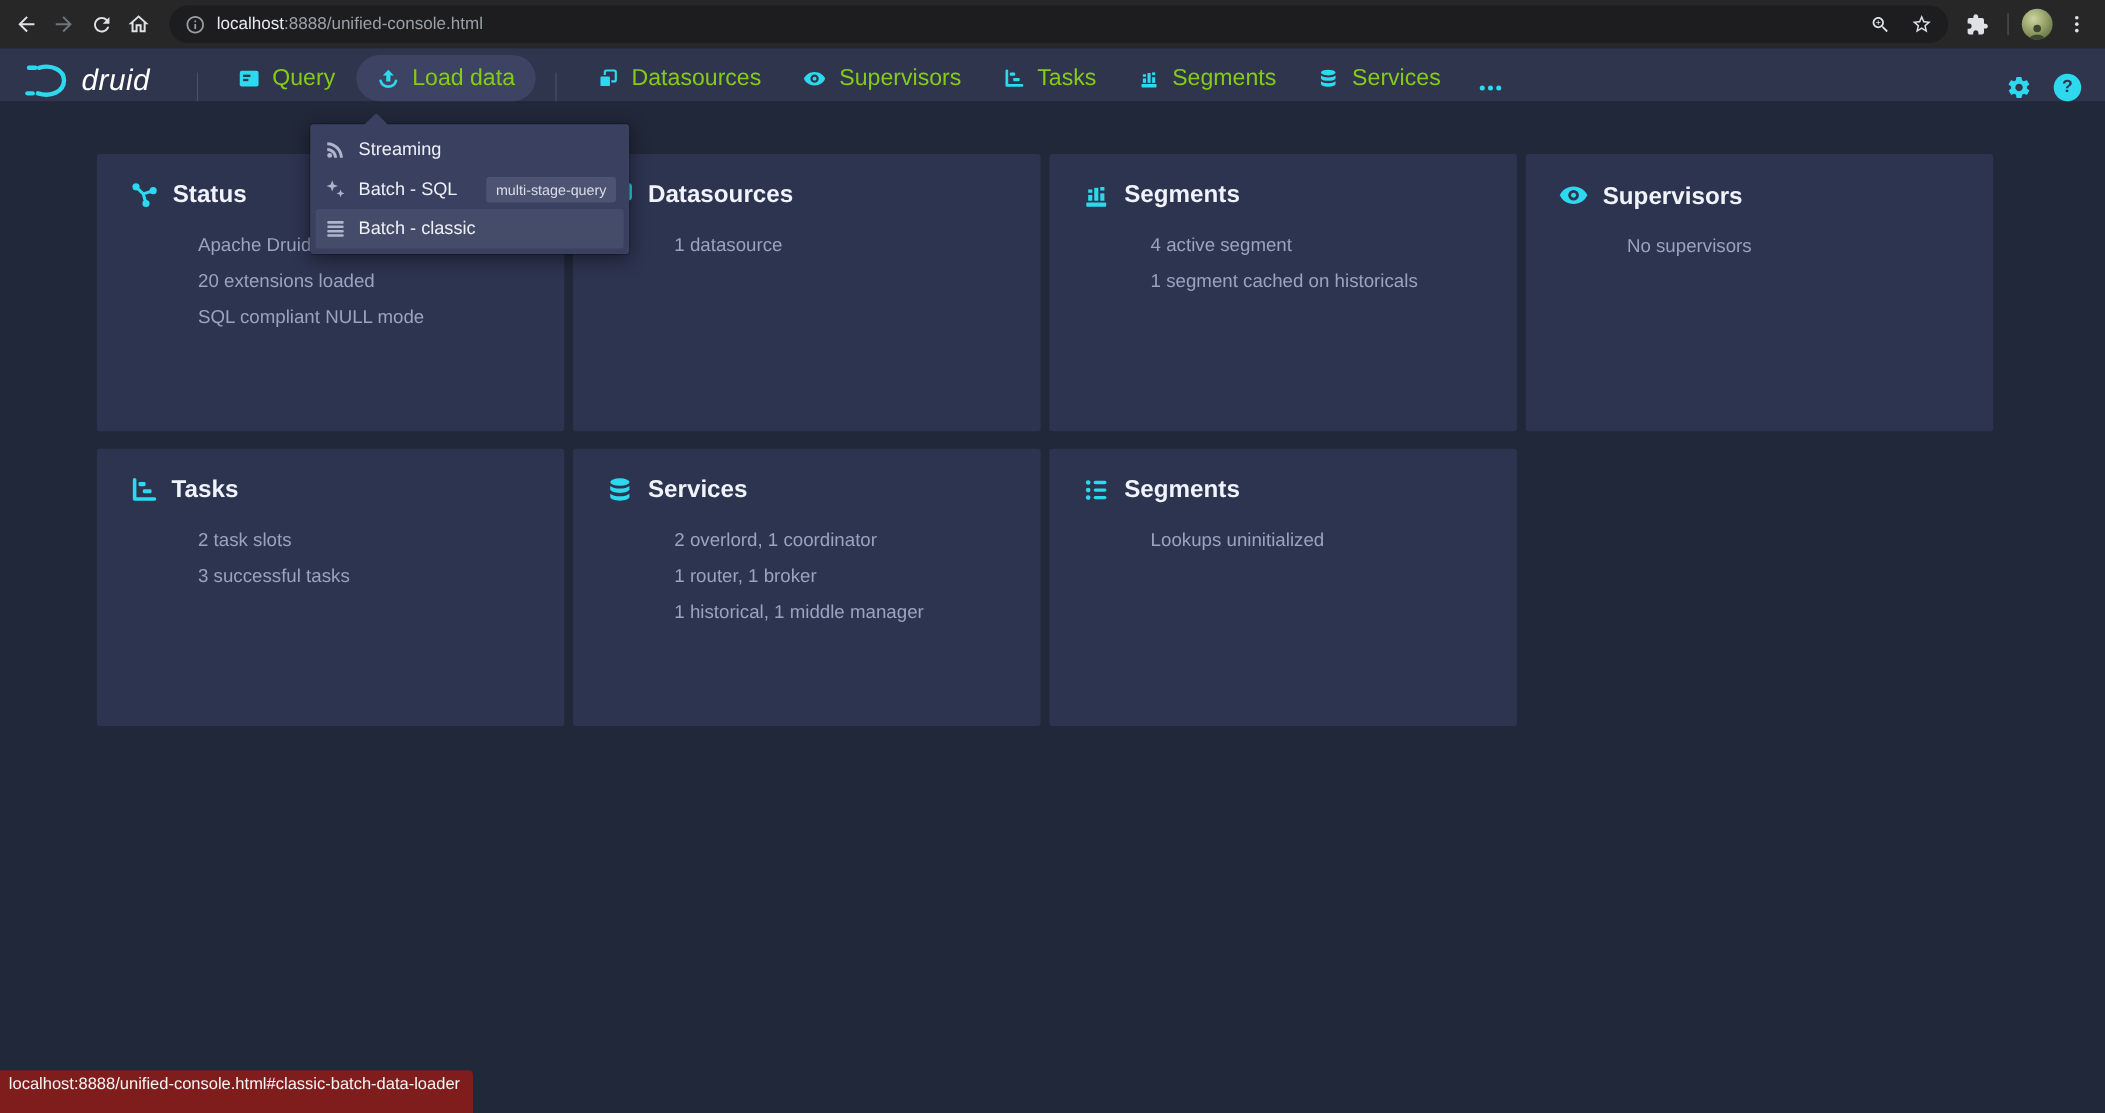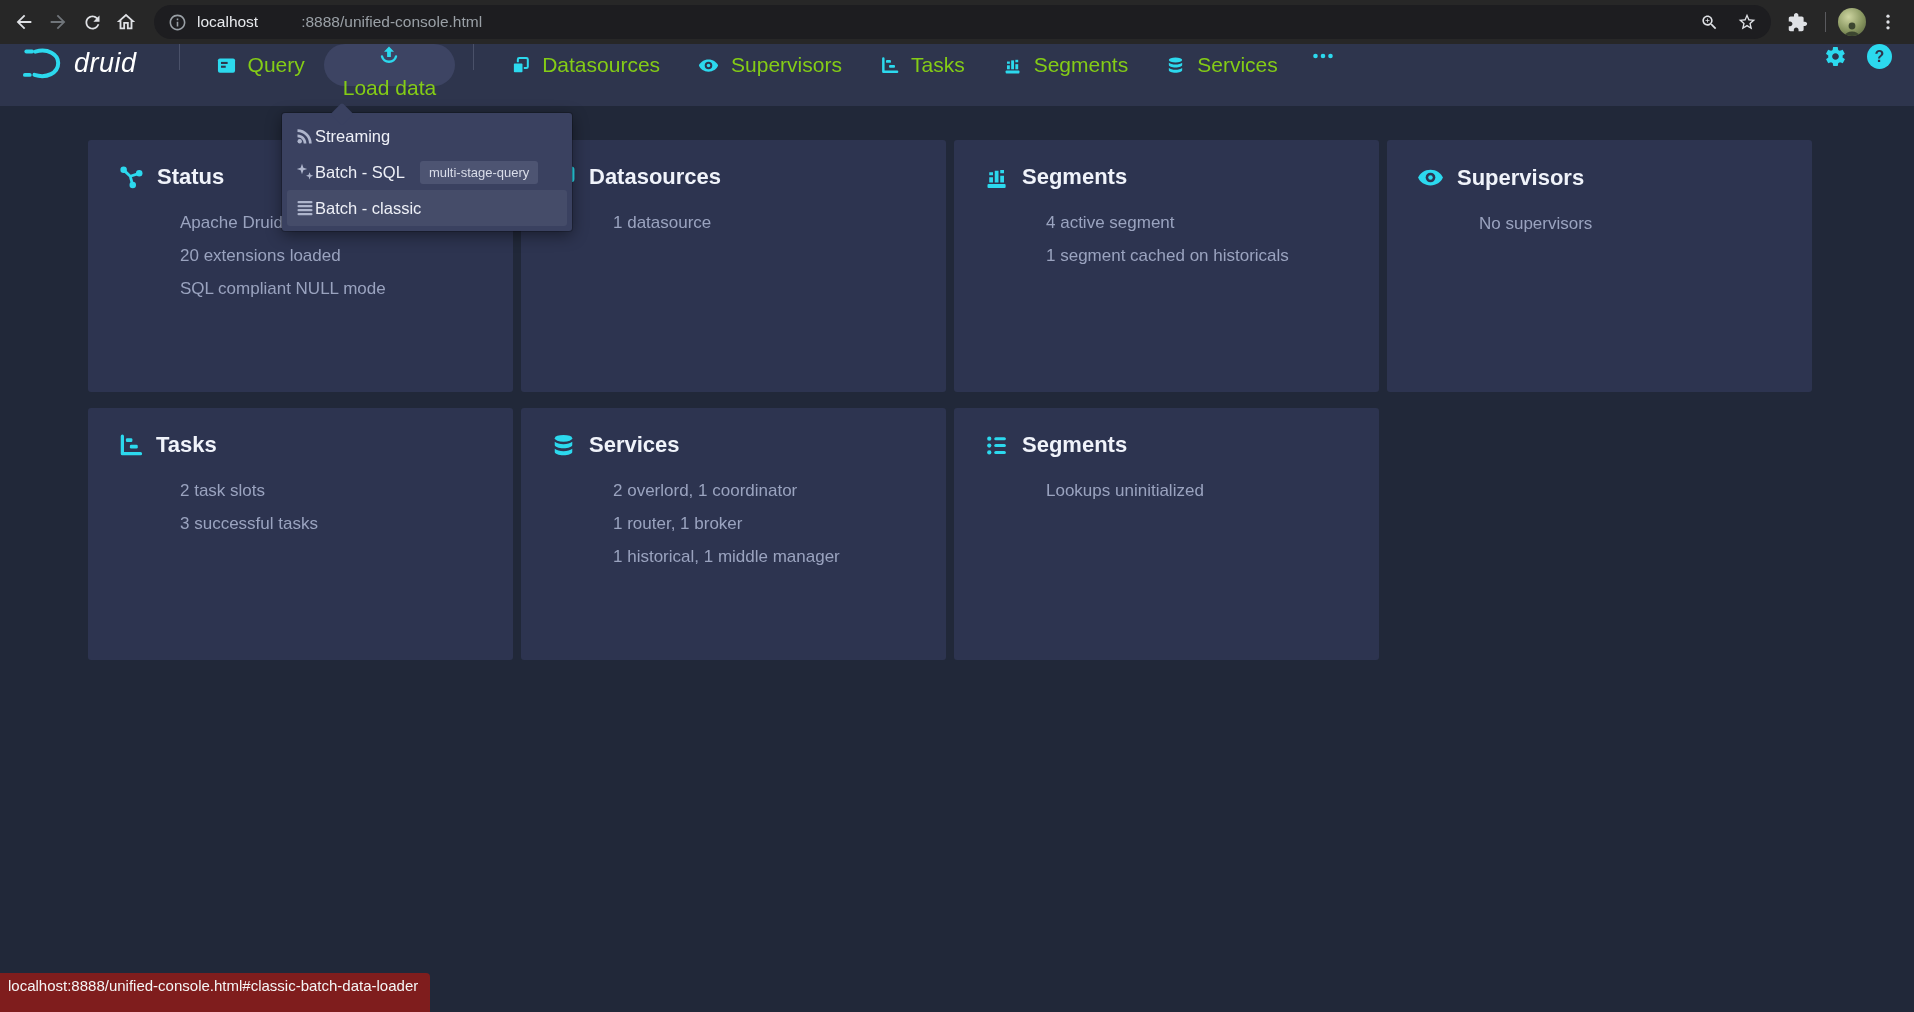--- a/index.html
+++ b/index.html
@@ -21,51 +21,51 @@
            display: flex; align-items: center; justify-content: center; cursor: pointer; }
   .bicon.dim { color: #70757a; }
   .url-pill {
     flex: 1; height: 34px; background: #1d1d20; border-radius: 17px;
     display: flex; align-items: center; padding: 0 14px; margin: 0 14px 0 6px;
     min-width: 0;
   }
   .url-pill .info { color: #9aa0a6; margin-right: 10px; }
   .url-text { font-size: 15.5px; white-space: nowrap; }
   .url-text .host { color: #e8eaed; }
-  .url-text .path { color: #9aa0a6; margin-left: 43px; }
+  .url-text .path { color: #9aa0a6; }
   .url-spacer { flex: 1; }
   .pill-right { display: flex; align-items: center; gap: 18px; color: #dfe1e5; }
   .chrome-right { display: flex; align-items: center; flex: none; }
   .chrome-sep { width: 1px; height: 20px; background: #5a5a5e; margin: 0 12px 0 6px; }
   .avatar {
     width: 28px; height: 28px; border-radius: 50%; overflow: hidden; flex: none;
     background: radial-gradient(circle at 38% 32%, #cdd4a0, #87955f 55%, #4f5a39);
     margin-right: 10px; cursor: pointer; position: relative;
   }
   .avatar svg { position: absolute; bottom: -2px; left: 4px; }
 
   
   .nav-bar {
-    position: absolute; top: 44px; left: 0; width: 100%; height: 62px;
-    background: #2e354d; display: flex; align-items: flex-start; padding: 0 22px;
+    position: absolute; top: 44px; left: 0; width: 100%; height: 48px;
+    background: #2e354d; display: flex; align-items: flex-end; padding: 0 22px;
     z-index: 20;
   }
   .brand { display: flex; align-items: center; cursor: pointer; }
   .brand-name {
     color: #ffffff; font-size: 27px; font-style: italic; letter-spacing: .5px;
     margin-left: 10px; margin-right: 24px;
   }
   .nav-sep { width: 1px; height: 26px; background: #4a5169; margin: 0 18px; flex: none; }
   .nav-item {
     display: flex; align-items: center; gap: 12px; color: #84cc16;
     font-size: 21px; padding: 0 19px; height: 42px; border-radius: 21px;
     cursor: pointer; flex: none;
   }
   .nav-item .ni { color: #2cd9ee; }
-  .nav-item.active { background: #3d4463; flex-direction: column; }
+  .nav-item.active { background: #3d4463; }
   .nav-more { color: #2cd9ee; padding: 0 14px; cursor: pointer; }
   .nav-right { margin-left: auto; display: flex; align-items: center; gap: 20px; }
   .gear { color: #2cd9ee; cursor: pointer; }
   .help-btn {
     width: 25px; height: 25px; border-radius: 50%; background: #2cd9ee;
     color: #2e354d; font-weight: bold; font-size: 16px; display: flex;
     align-items: center; justify-content: center; cursor: pointer;
   }
 
   
@@ -74,21 +74,21 @@
     background: #3a4160; border-radius: 3px; padding: 5px;
     box-shadow: 0 0 0 1px rgba(0,0,0,.2), 0 4px 16px rgba(0,0,0,.45);
     z-index: 60;
   }
   .popover .caret {
     position: absolute; top: -7px; left: 52px; width: 16px; height: 16px;
     background: #3a4160; transform: rotate(45deg); border-radius: 2px;
   }
   .menu-item {
     position: relative; height: 36px; display: flex; align-items: center;
-    padding: 0 8px; border-radius: 3px; cursor: pointer;
+    padding: 0 8px; gap: 11px; border-radius: 3px; cursor: pointer;
   }
   .menu-item .mi { color: #aeb5cc; flex: none; }
   .menu-item .ml { color: #eef0f7; font-size: 16.5px; white-space: nowrap; }
   .menu-item.active { background: #454c69; }
   .menu-tag {
     margin-left: 15px; background: #4d5472; color: #d9dde9; font-size: 13px;
     padding: 4px 9px; border-radius: 3px; white-space: nowrap;
   }
 
   

